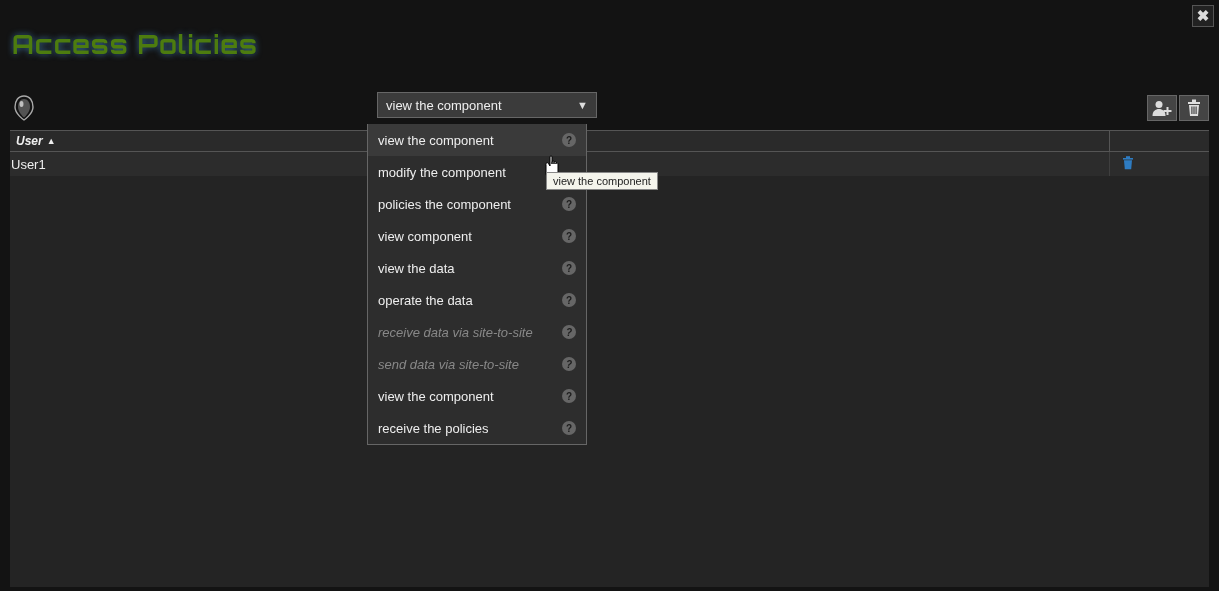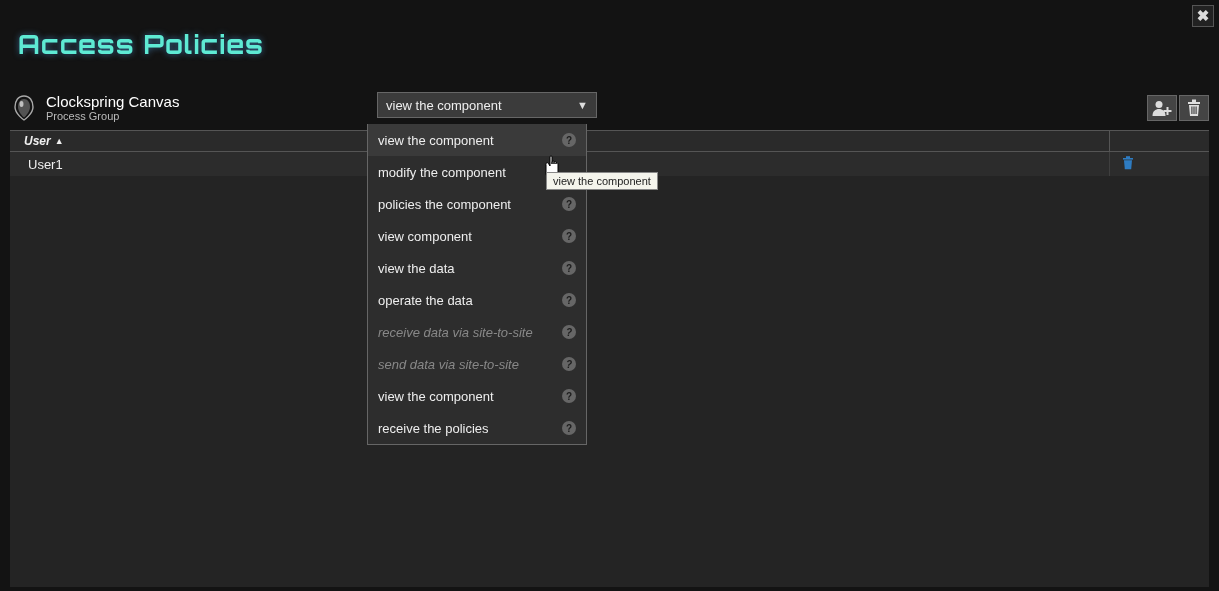--- a/index.html
+++ b/index.html
@@ -23,26 +23,26 @@
     color: #ddd;
     display: flex;
     align-items: center;
     justify-content: center;
     font-size: 15px;
     font-weight: bold;
     cursor: pointer;
   }
   .title {
     position: absolute;
-    left: 18px;
+    left: 12px;
     top: 28px;
     font-size: 26px;
     font-weight: bold;
     letter-spacing: 1px;
-    color: #5eead4;
+    color: #4d7c0f;
     text-shadow: 0 0 6px rgba(70,130,180,0.8), 0 0 2px #000;
     font-family: "Orbitron", "Arial Black", Arial, sans-serif;
   }
   .header-row {
     position: absolute;
     top: 92px;
     left: 10px;
     right: 10px;
     height: 32px;
     display: flex;
@@ -102,21 +102,21 @@
     position: absolute;
     top: 130px;
     left: 10px;
     right: 10px;
     height: 22px;
     background: #2a2a2a;
     border-top: 1px solid #555;
     border-bottom: 1px solid #555;
     display: flex;
     align-items: center;
-    padding-left: 14px;
+    padding-left: 6px;
     font-size: 12px;
     font-style: italic;
     font-weight: bold;
     color: #eee;
   }
   .table-header .sort-arrow { margin-left: 4px; font-size: 9px; font-style: normal; }
   .user-col-divider {
     position: absolute;
     right: 99px;
     top: 0;
@@ -131,21 +131,21 @@
     left: 10px;
     right: 10px;
     bottom: 4px;
     background: #242424;
   }
   .row1 {
     height: 24px;
     background: #2c2c2c;
     display: flex;
     align-items: center;
-    padding-left: 18px;
+    padding-left: 1px;
     font-size: 13px;
     color: #eee;
     position: relative;
   }
   .row-divider {
     position: absolute;
     right: 99px;
     top: 0;
     bottom: 0;
     width: 1px;
@@ -227,24 +227,20 @@
 
 <div class="title">Access Policies</div>
 
 <div class="header-row">
   <div class="drop-icon">
     <svg width="22" height="26" viewBox="0 0 22 26">
       <path d="M11 1 C5 1 2 6 2 12 C2 19 11 25 11 25 C11 25 20 19 20 12 C20 6 17 1 11 1 Z" fill="none" stroke="#aaa" stroke-width="1.4"></path>
       <path d="M11 4 C7.5 4 5 7.5 5 12 C5 17.5 11 22.5 11 22.5 C11 22.5 17 17.5 17 12 C17 7.5 14.5 4 11 4 Z" fill="#888" opacity="0.55"></path>
       <ellipse cx="8.5" cy="9" rx="2" ry="3" fill="#eee" opacity="0.7"></ellipse>
     </svg>
-  </div>
-  <div class="component-info">
-    <div class="component-name">Clockspring Canvas</div>
-    <div class="component-type">Process Group</div>
   </div>
 
   <div class="policy-selector">
     <span>view the component</span>
     <span class="chevron">▼</span>
   </div>
 
   <div class="actions">
     <div class="action-btn">
       <svg width="20" height="18" viewBox="0 0 20 18">

